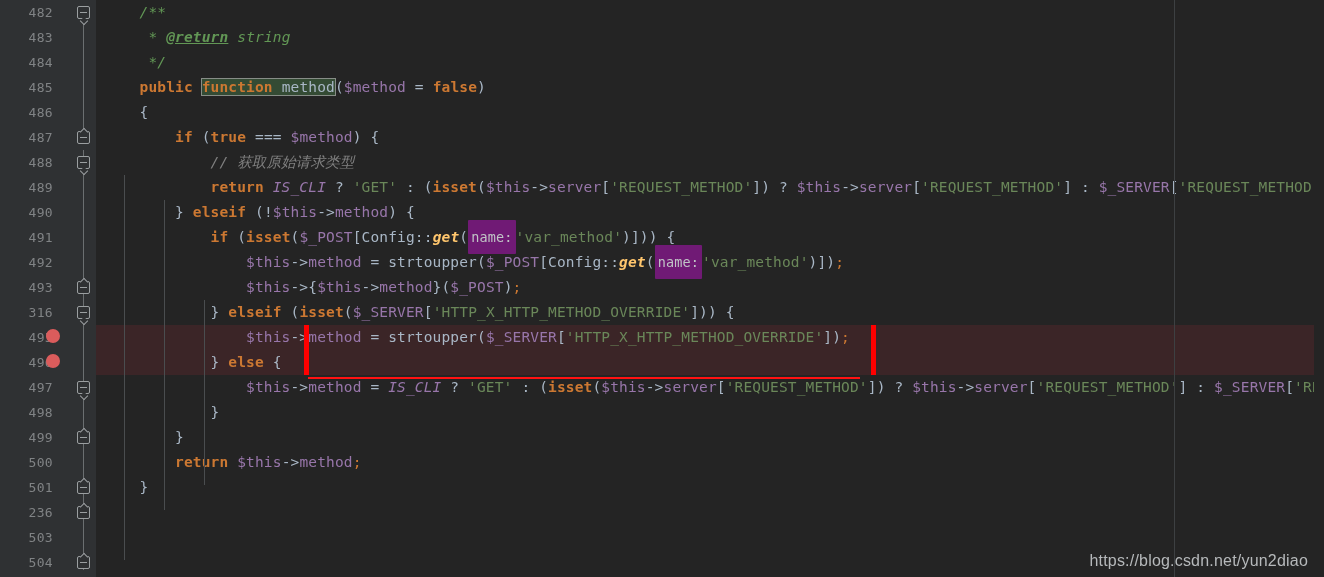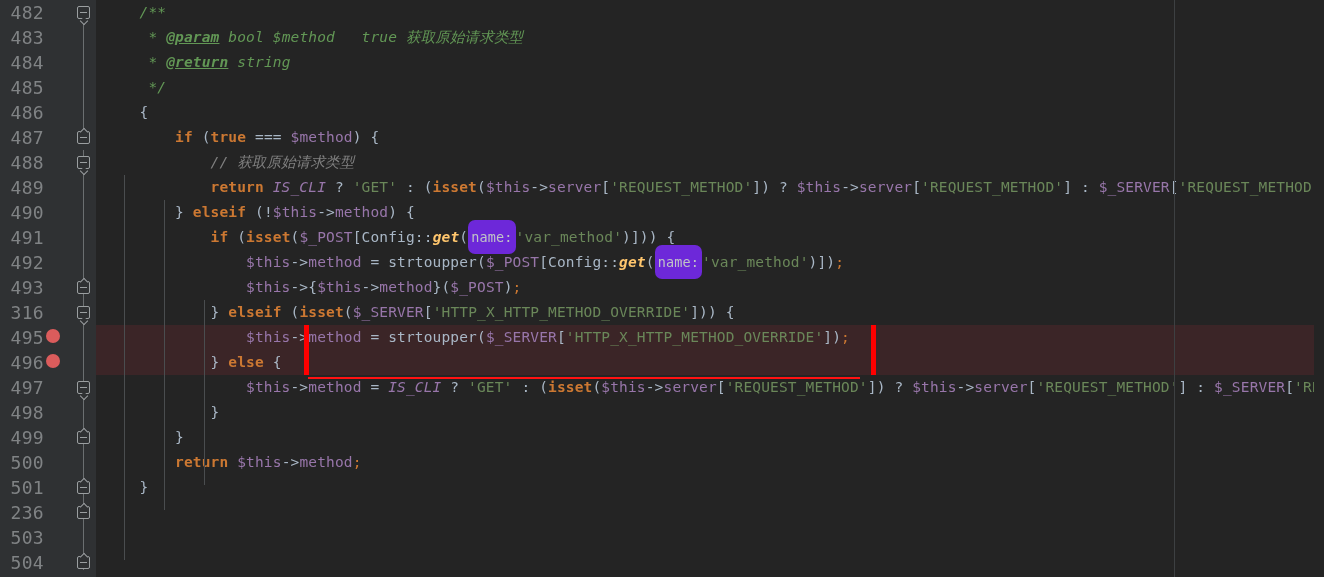--- a/index.html
+++ b/index.html
@@ -39,25 +39,25 @@
   }
 
   .row {
     position: relative;
     height: 25px;
     line-height: 25px;
   }
 
   .lineno {
     position: absolute;
-    left: 4px;
+    left: 13px;
     width: 40px;
     text-align: right;
     color: #808385;
-    font-size: 18px;
+    font-size: 13px;
     font-family: "DejaVu Sans Mono", "Liberation Mono", monospace;
     letter-spacing: 0.3px;
   }
 
   
   .bp {
     position: absolute;
     left: 46px;
     top: 6px;
     width: 14px;
@@ -213,23 +213,23 @@
   .semi   { color: #cc7832; }
 
   
   .caret-hl {
     background: #344b34;
     outline: 1px solid #878d87;
   }
 
   
   .hint {
-    background: #6d28d9;
+    background: #701a75;
     color: #c0c4c6;
-    border-radius: 7px;
+    border-radius: 1px;
     padding: 9px 3px;
     font-style: normal;
     font-size: 13.5px;
   }
 
   
   .watermark {
     position: absolute;
     right: 16px;
     bottom: 7px;
@@ -357,26 +357,26 @@
     <div class="redbar-left" style="top:325px;"></div>
     <div class="redbar-right" style="top:325px;"></div>
     <div class="red-underline"></div>
 
     <div class="col-guide"></div>
 
     <div class="codeline"><span class="plain">    </span><span class="com">/**</span></div>
 
 
 
-    <div class="codeline"><span class="plain">     </span><span class="com">*</span><span class="com"> </span><span class="tag">@param</span><span class="com"> </span><span class="com">bool</span><span class="com"> </span><span class="com">$method</span><span class="com">   </span><span class="com">true 获取原始请求类型</span></div>
 
     <div class="codeline"><span class="plain">     </span><span class="com">*</span><span class="com"> </span><span class="tag">@return</span><span class="com"> </span><span class="com">string</span></div>
 
     <div class="codeline"><span class="plain">     </span><span class="com">*/</span></div>
 
+    <div class="codeline"><span class="plain">    </span><span class="kw">public</span><span class="plain"> </span><span class="caret-hl"><span class="kw">function</span><span class="plain"> </span><span class="plain">method</span></span><span class="punct">(</span><span class="var">$method</span><span class="plain"> = </span><span class="kw">false</span><span class="punct">)</span></div>
 
     <div class="codeline"><span class="plain">    </span><span class="punct">{</span></div>
 
     <div class="codeline"><span class="plain">        </span><span class="kw">if</span><span class="plain"> </span><span class="punct">(</span><span class="kw">true</span><span class="plain"> === </span><span class="var">$method</span><span class="punct">) </span><span class="punct">{</span></div>
 
     <div class="codeline"><span class="plain">            </span><span class="com2">// 获取原始请求类型</span></div>
 
     <div class="codeline"><span class="plain">            </span><span class="kw">return</span><span class="plain"> </span><span class="const">IS_CLI</span><span class="punct"> ? </span><span class="str">'GET'</span><span class="punct"> : (</span><span class="isset">isset</span><span class="punct">(</span><span class="var">$this</span><span class="punct">-&gt;</span><span class="var">server</span><span class="punct">[</span><span class="str">'REQUEST_METHOD'</span><span class="punct">]) ? </span><span class="var">$this</span><span class="punct">-&gt;</span><span class="var">server</span><span class="punct">[</span><span class="str">'REQUEST_METHOD'</span><span class="punct">] : </span><span class="var">$_SERVER</span><span class="punct">[</span><span class="str">'REQUEST_METHOD'</span><span class="punct">])</span></div>
 
     <div class="codeline"><span class="plain">        </span><span class="punct">}</span><span class="plain"> </span><span class="kw">elseif</span><span class="plain"> </span><span class="punct">(!</span><span class="var">$this</span><span class="punct">-&gt;</span><span class="var">method</span><span class="punct">) </span><span class="punct">{</span></div>
@@ -399,14 +399,15 @@
 
     <div class="codeline"><span class="plain">        </span><span class="punct">}</span></div>
 
     <div class="codeline"><span class="plain">        </span><span class="kw">return</span><span class="plain"> </span><span class="var">$this</span><span class="punct">-&gt;</span><span class="var">method</span><span class="semi">;</span></div>
 
     <div class="codeline"><span class="plain">    </span><span class="punct">}</span></div>
 
     <div class="right-strip"></div>
   </div>
 
+  <div class="watermark">https://blog.csdn.net/yun2diao</div>
 
 </div>
 
 </body></html>

